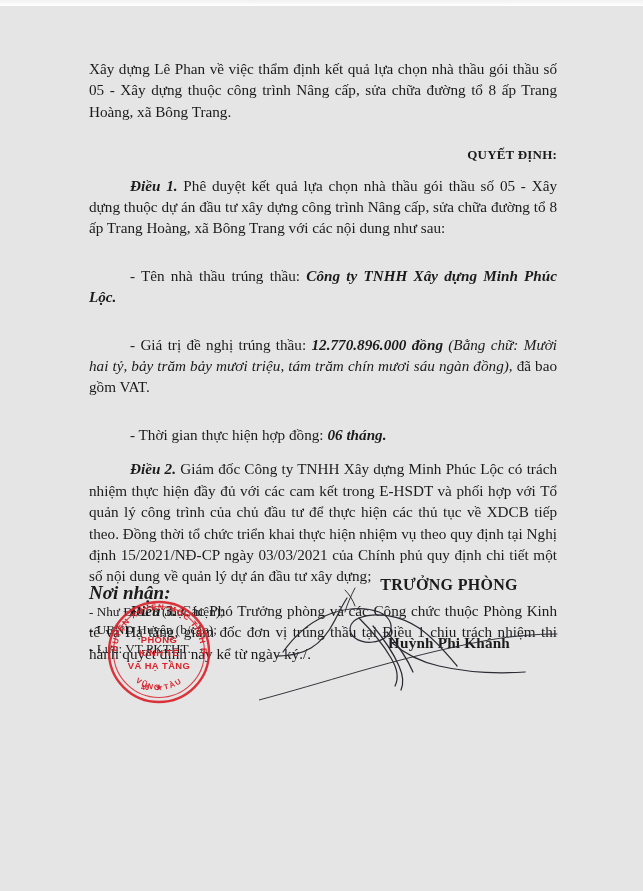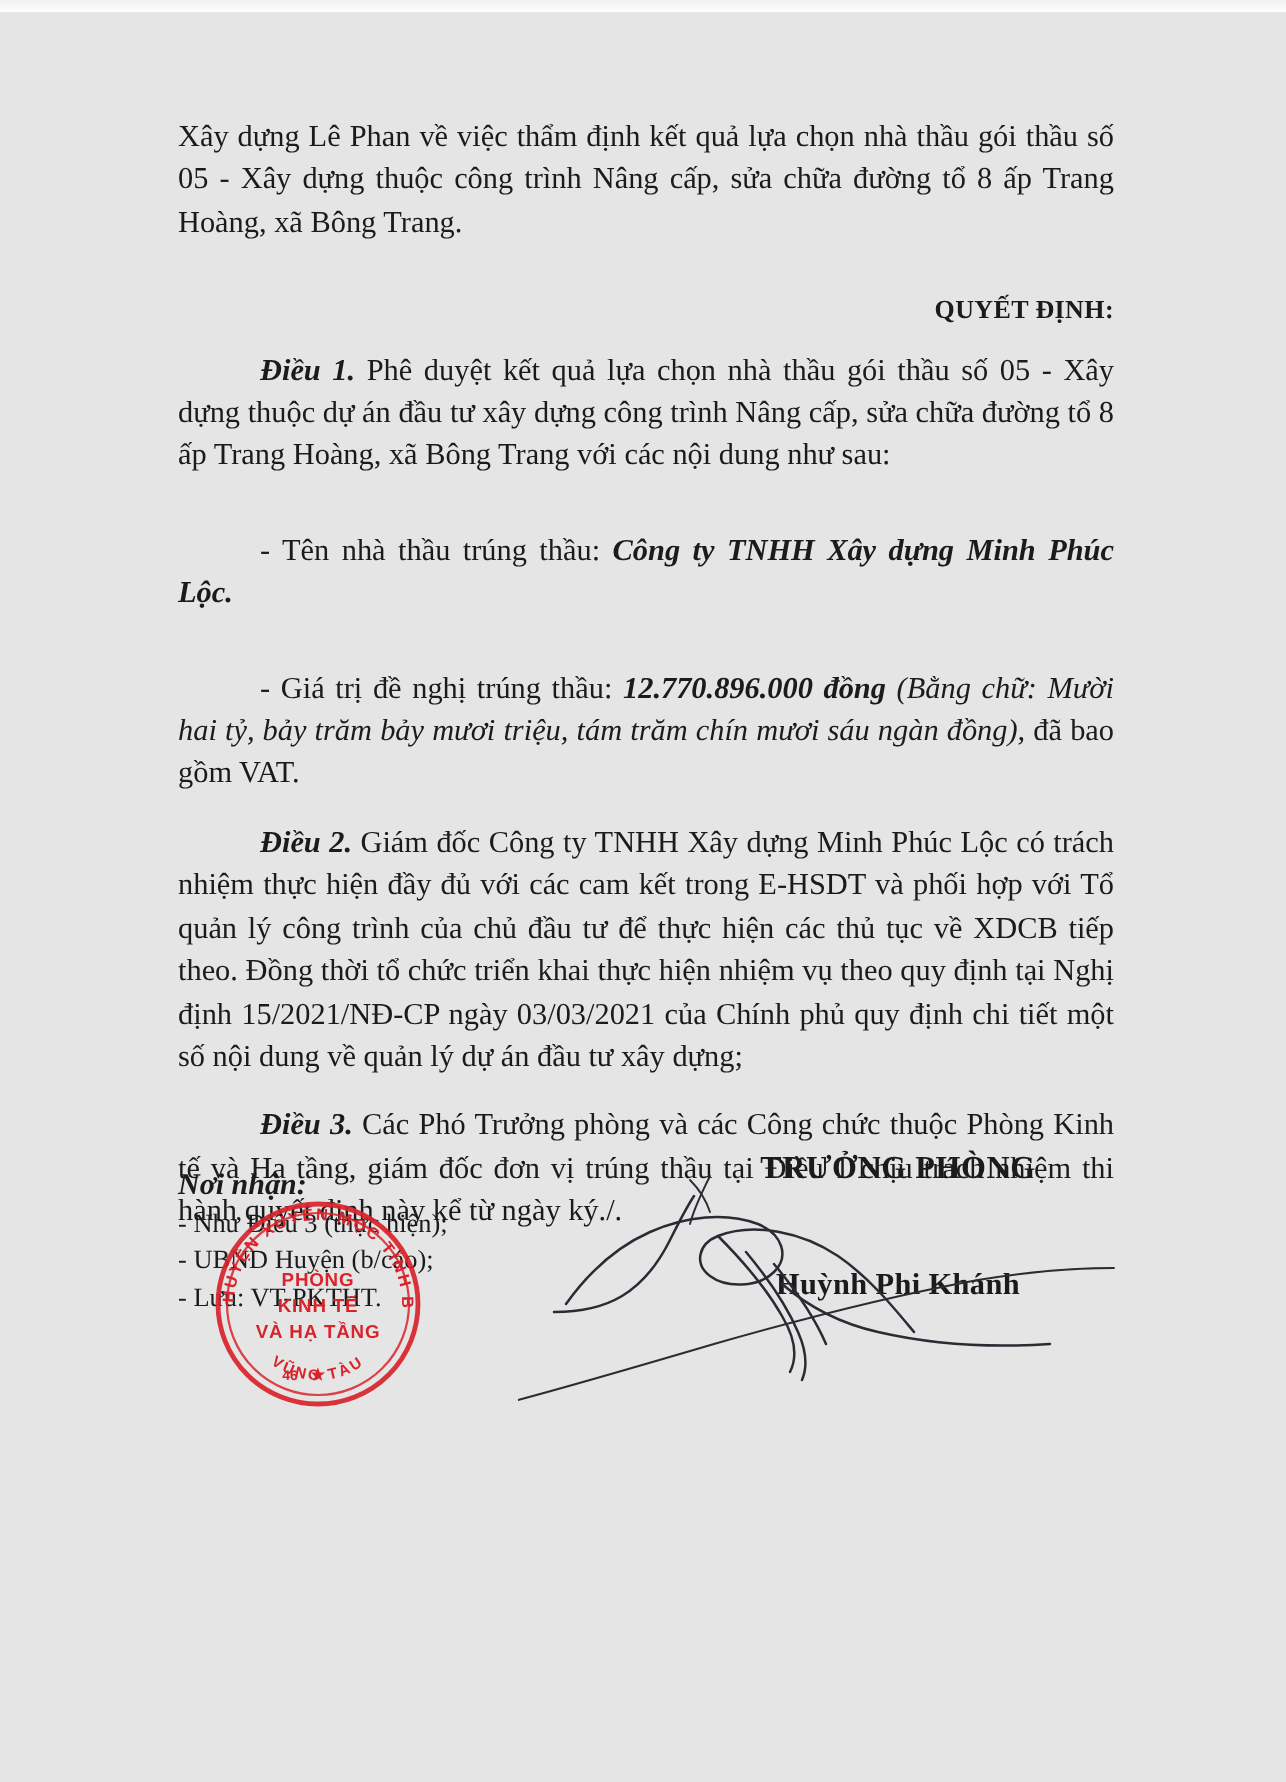--- a/index.html
+++ b/index.html
@@ -73,21 +73,21 @@
     position: absolute;
     left: 0;
     top: 8px;
     width: 215px;
     font-size: 13.2px;
     line-height: 18.2px;
   }
   .recipients .title {
     font-weight: bold;
     font-style: italic;
-    font-size: 15px;
+    font-size: 19px;
     margin-bottom: 1px;
   }
   .recipients div { white-space: nowrap; }
 
   .signer {
     position: absolute;
     left: 252px;
     top: 0;
     width: 216px;
     text-align: center;
@@ -161,20 +161,23 @@
 
     <p class="indent gap-md">
       <span>- Tên nhà thầu trúng thầu: </span><span class="b">Công ty TNHH Xây dựng Minh Phúc Lộc.</span>
     </p>
 
     <p class="indent gap-md">
       <span>- Giá trị đề nghị trúng thầu: </span><span class="b">12.770.896.000 đồng</span><span class="i"> (Bằng chữ: Mười hai tỷ, bảy trăm bảy mươi triệu, tám trăm chín mươi sáu ngàn đồng),</span><span> đã bao gồm VAT.</span>
     </p>
 
 
+    <p class="indent gap-md">
+      <span>- Thời gian thực hiện hợp đồng: </span><span class="b">06 tháng.</span>
+    </p>
 
 
     <p class="indent gap-lg">
       <span class="b">Điều 2.</span><span> Giám đốc Công ty TNHH Xây dựng Minh Phúc Lộc có trách nhiệm thực hiện đầy đủ với các cam kết trong E-HSDT và phối hợp với Tổ quản lý công trình của chủ đầu tư để thực hiện các thủ tục về XDCB tiếp theo. Đồng thời tổ chức triển khai thực hiện nhiệm vụ theo quy định tại Nghị định 15/2021/NĐ-CP ngày 03/03/2021 của Chính phủ quy định chi tiết một số nội dung về quản lý dự án đầu tư xây dựng;</span>
     </p>
 
     <p class="indent gap-lg">
       <span class="b">Điều 3.</span><span> Các Phó Trưởng phòng và các Công chức thuộc Phòng Kinh tế và Hạ tầng, giám đốc đơn vị trúng thầu tại Điều 1 chịu trách nhiệm thi hành quyết định này kể từ ngày ký./.</span>
     </p>
 

